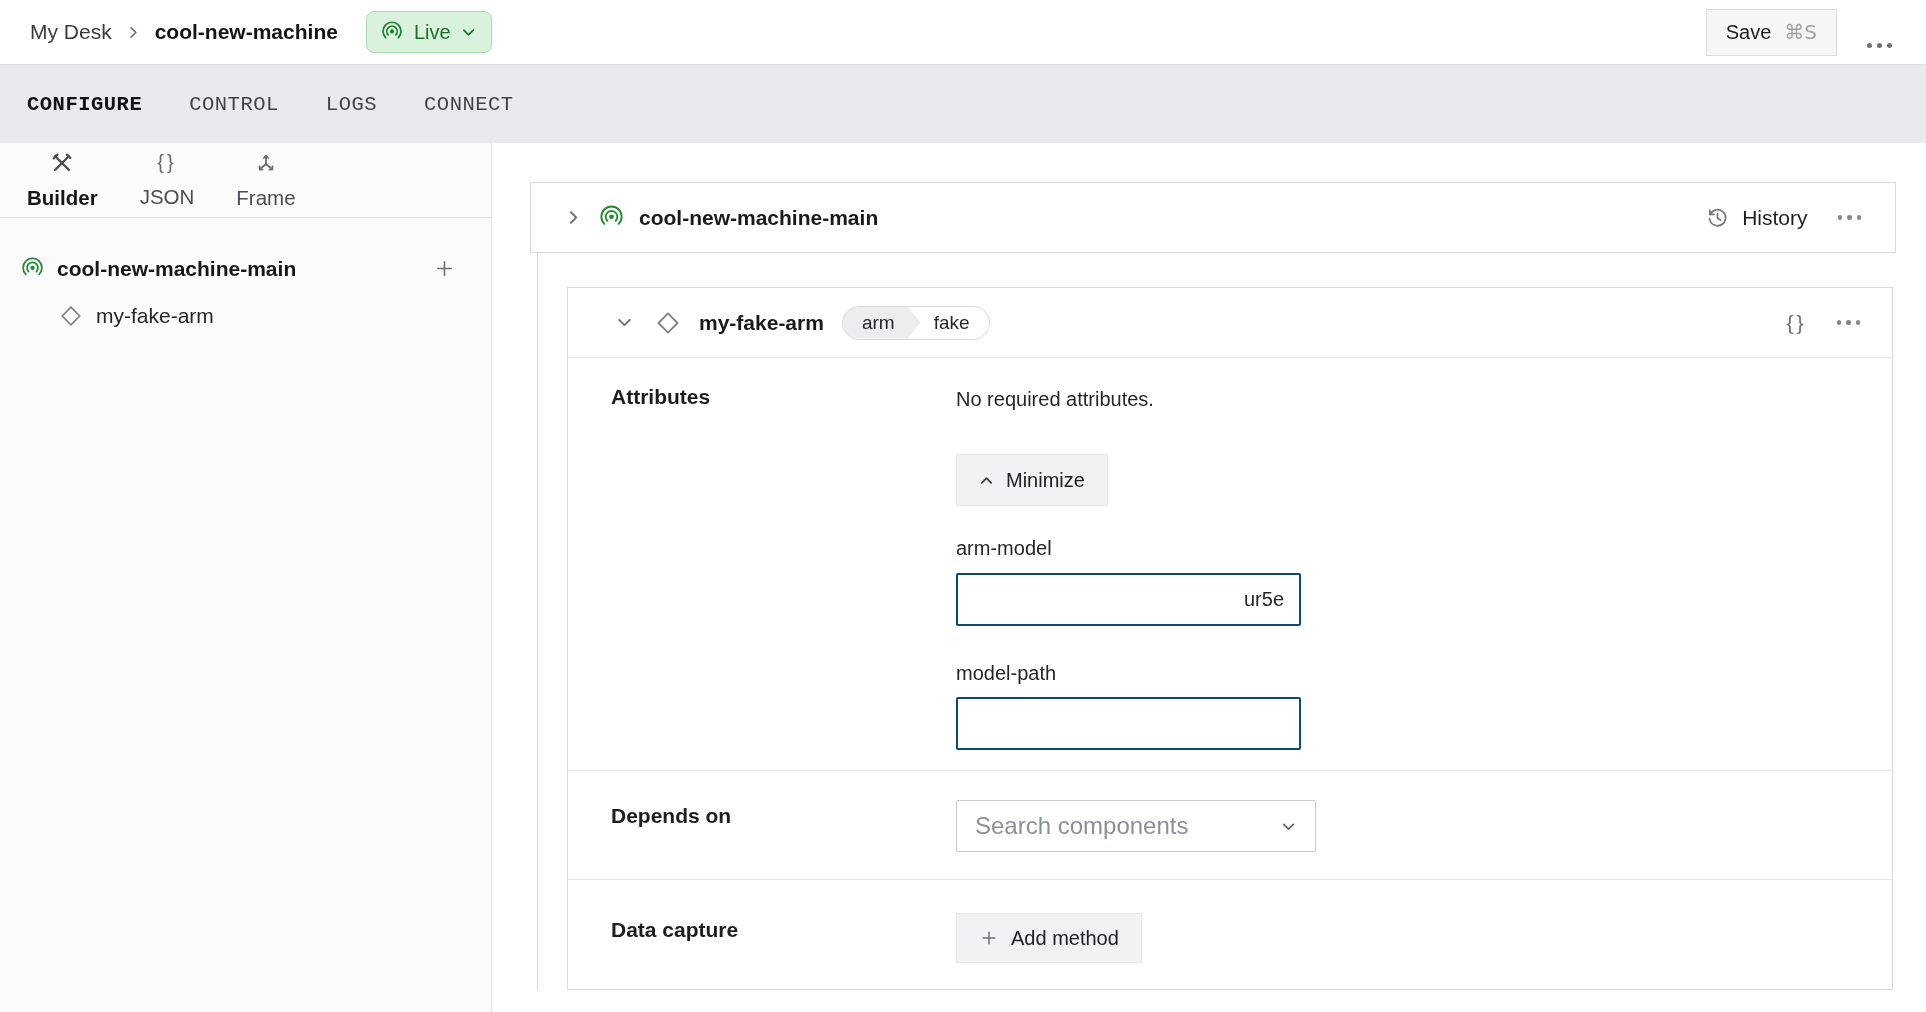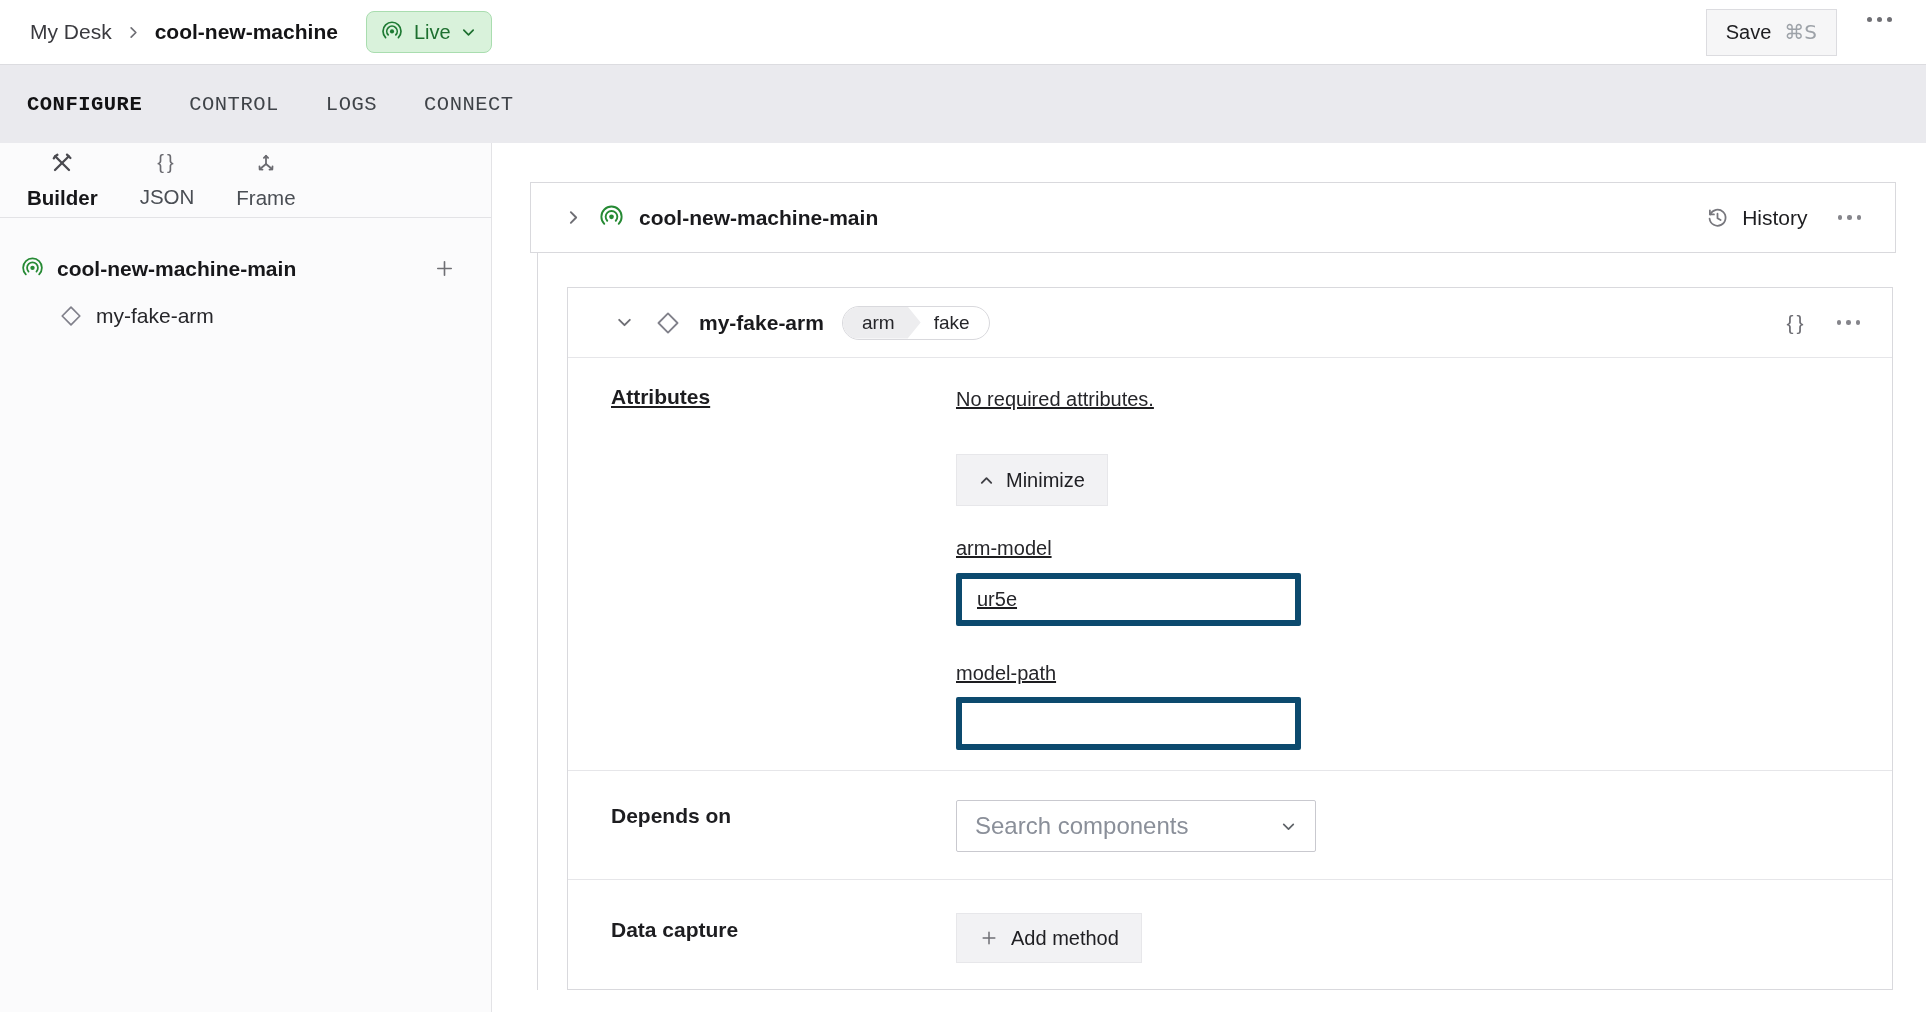--- a/index.html
+++ b/index.html
@@ -12,21 +12,21 @@
 
   
   .topbar { height:64px; display:flex; align-items:center; justify-content:space-between; padding:15px 30px; background:#fff; }
   .crumbs { display:flex; align-items:center; }
   .crumb-parent { font-size:21px; color:#3a3a3f; }
   .crumb-chev { margin:0 14px; display:flex; color:#6e6e74; }
   .crumb-current { font-size:21px; font-weight:700; color:#141416; }
   .live-badge { margin-left:28px; height:42px; padding:0 15px 0 13px; display:inline-flex; align-items:center; gap:10px;
     background:#d9f2db; border:1px solid #a9ddaf; border-radius:8px; font-size:20px; color:#1d6f2f; }
   .live-badge .bc-icon { color:#1e7a33; display:flex; }
-  .topbar-right { display:flex; align-items:flex-start; gap:26px; }
+  .topbar-right { display:flex; align-items:flex-end; gap:26px; }
   .save-btn { height:47px; padding:0 19px; background:#f6f6f7; border:1px solid #dcdce0; display:flex; align-items:center; gap:13px; font-size:20px; color:#1d1d20; }
   .save-kbd { color:#9da2a8; font-family:"DejaVu Sans","Liberation Sans",sans-serif; }
   .dots { display:flex; gap:5px; align-items:center; padding:8px 4px; }
   .dots i { width:5px; height:5px; border-radius:50%; background:#6f6f74; display:block; }
   .dots.light i { background:#85858b; width:4.5px; height:4.5px; }
 
   
   .tabbar { height:79px; background:#eaeaee; border-top:1px solid #dcdce0; display:flex; align-items:center; padding:0 27px; gap:47px; }
   .tab { font-family:"Liberation Mono","DejaVu Sans Mono",monospace; font-size:20.5px; letter-spacing:0.5px; color:#3f4348; padding:4px 0; }
   .tab.active { font-weight:700; color:#121214; }
@@ -70,37 +70,37 @@
   .type-badge { margin-left:18px; height:34px; border:1px solid #d9d9dd; border-radius:17px; display:inline-flex; align-items:center; font-size:19px; color:#26262a; background:#fff; overflow:hidden; }
   .badge-left { background:#ededef; height:100%; display:flex; align-items:center; padding:0 26px 0 19px; position:relative; z-index:1;
     clip-path:polygon(0 0, calc(100% - 13px) 0, 100% 50%, calc(100% - 13px) 100%, 0 100%); }
   .badge-right { height:100%; display:flex; align-items:center; padding:0 19px 0 25px; margin-left:-12px; }
   .json-toggle { margin-left:auto; font-size:21px; color:#6e6e74; letter-spacing:3px; padding:4px 2px; }
   .cc-header .dots { margin-left:24px; }
 
   .row { display:flex; }
   .row + .row { border-top:1px solid #e6e6e9; }
   .row-label { width:388px; flex:none; padding-left:43px; font-size:21px; font-weight:700; color:#1d1d20; }
-  .row-attributes { height:412px;text-decoration:underline; }
+  .row-attributes { height:412px; }
   .row-attributes .row-label { padding-top:27px; }
   .row-depends { height:109px; }
   .row-depends .row-label { padding-top:33px; }
   .row-capture { height:112px; }
   .row-capture .row-label { padding-top:38px; }
   .row-body { flex:1; }
   .empty-text { margin-top:30px; font-size:20px; color:#26262a; }
   .chip-btn { display:inline-flex; align-items:center; gap:12px; background:#f2f2f4; border:1px solid #e7e7ea; font-size:20px; color:#202024; padding:0 22px; }
   .chip-btn svg { color:#3f3f44; }
   .minimize-btn { margin-top:43px; height:52px; }
   .add-method-btn { margin-top:33px; height:50px; }
   .add-method-btn svg { color:#6f6f74; }
   .field-label { display:block; font-size:20px; color:#26262a; }
   .fl-1 { margin-top:31px; }
   .fl-2 { margin-top:36px; }
-  .text-input { display:block; width:345px; height:53px; border:6px solid #0c4a6e; border-radius:2px; background:#fff; padding:0 15px; font-size:20px; color:#26262a; font-family:inherit; }
+  .text-input { display:block; width:345px; height:53px; border:2px solid #0c4a6e; border-radius:2px; background:#fff; padding:0 15px; font-size:20px; color:#26262a; font-family:inherit;text-align:right; }
   .ti-1 { margin-top:13px; }
   .ti-2 { margin-top:12px; }
   .select-box { margin-top:29px; width:360px; height:52px; border:1px solid #c9c9cf; border-radius:2px; background:#fff; display:flex; align-items:center; justify-content:space-between; padding:0 18px; }
   .select-ph { font-size:24px; color:#8a8f99; }
   .select-box svg { color:#5f6368; }
 </style>
 </head>
 <body>
 
 <header class="topbar">

